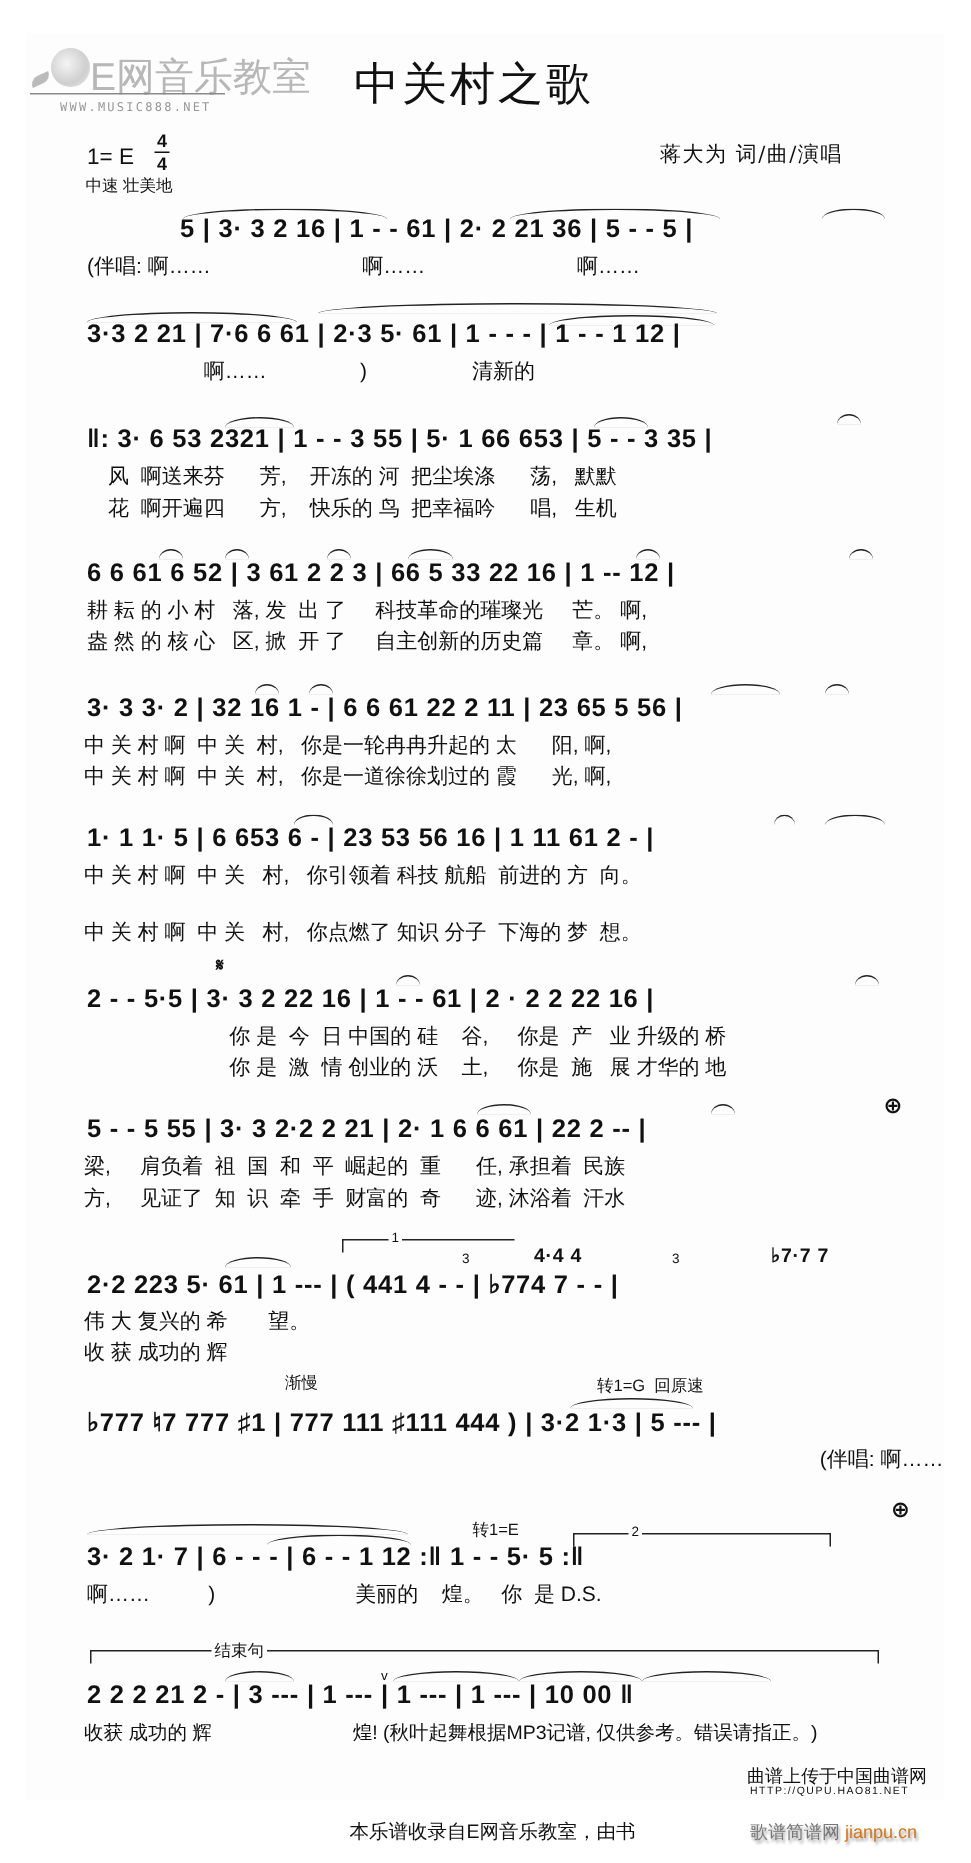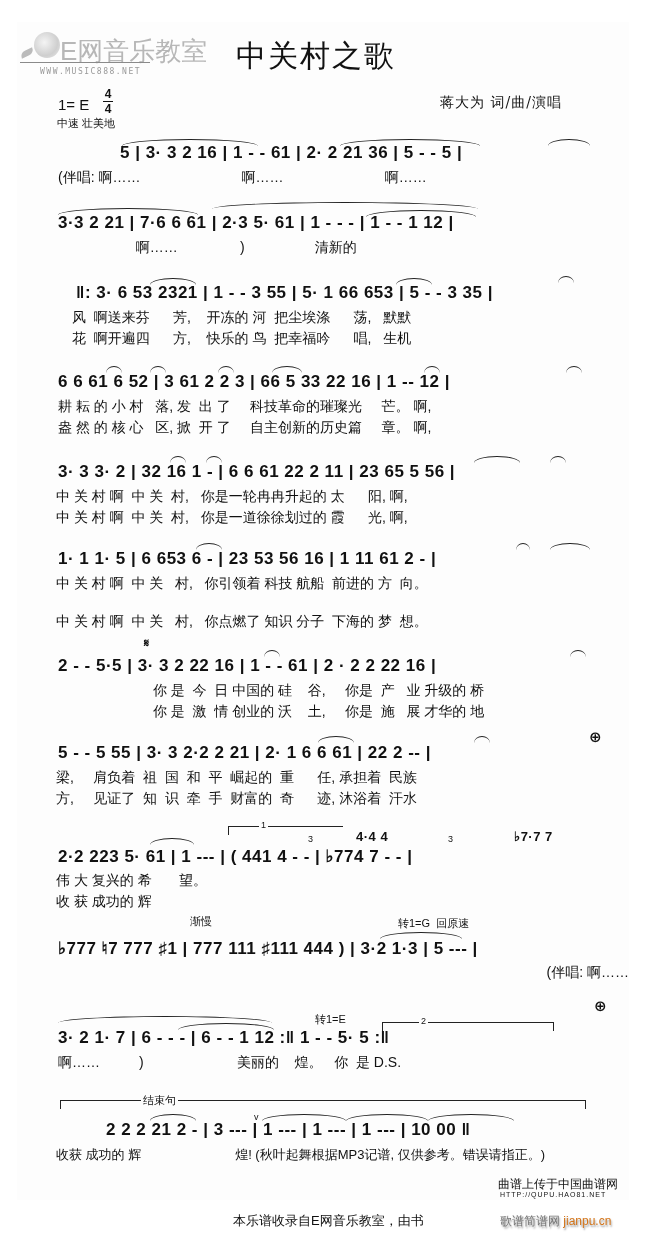--- a/index.html
+++ b/index.html
@@ -62,21 +62,21 @@
 
 <div class="slur" style="left:58px;top:208px;width:140px;"></div>
 <div class="slur" style="left:212px;top:202px;width:266px;"></div>
 <div class="slur" style="left:366px;top:210px;width:110px;"></div>
 <div class="notes" style="left:58px;top:213px;">3·3 2 21 | 7·6 6 61 | 2·3 5· 61 | 1 - - - | 1 - - 1 12 |</div>
 <div class="lyric" style="left:58px;top:239px;">                    啊……                )                  清新的</div>
 
 <div class="slur" style="left:150px;top:278px;width:46px;"></div>
 <div class="slur" style="left:396px;top:278px;width:36px;"></div>
 <div class="slur" style="left:558px;top:276px;width:16px;"></div>
-<div class="notes" style="left:58px;top:283px;margin-left:18px;">‖: 3· 6 53 2321 | 1 - - 3 55 | 5· 1 66 653 | 5 - - 3 35 |</div>
+<div class="notes" style="left:58px;top:283px;">‖: 3· 6 53 2321 | 1 - - 3 55 | 5· 1 66 653 | 5 - - 3 35 |</div>
 <div class="lyric" style="left:72px;top:309px;">风  啊送来芬      芳,    开冻的 河  把尘埃涤      荡,   默默</div>
 <div class="lyric" style="left:72px;top:330px;">花  啊开遍四      方,    快乐的 鸟  把幸福吟      唱,   生机</div>
 
 <div class="slur" style="left:106px;top:366px;width:16px;"></div>
 <div class="slur" style="left:150px;top:366px;width:16px;"></div>
 <div class="slur" style="left:218px;top:366px;width:16px;"></div>
 <div class="slur" style="left:272px;top:366px;width:30px;"></div>
 <div class="slur" style="left:424px;top:366px;width:16px;"></div>
 <div class="slur" style="left:566px;top:366px;width:16px;"></div>
 <div class="notes" style="left:58px;top:372px;">6 6 61 6 52 | 3 61 2 2 3 | 66 5 33 22 16 | 1 -- 12 |</div>
@@ -141,19 +141,19 @@
 <div class="lyric" style="left:58px;top:1054px;">啊……          )                        美丽的    煌。   你  是 D.S.</div>
 
 <div class="bracket r" style="left:60px;top:1100px;width:524px;">
     <span class="blabel" style="left:80px;font-size:11px;top:-8px;">结束句</span>
   </div>
 <div class="small" style="left:254px;top:1112px;font-size:9px;">v</div>
 <div class="slur" style="left:150px;top:1114px;width:46px;"></div>
 <div class="slur" style="left:262px;top:1114px;width:84px;"></div>
 <div class="slur" style="left:346px;top:1114px;width:82px;"></div>
 <div class="slur" style="left:428px;top:1114px;width:86px;"></div>
-<div class="notes" style="left:58px;top:1120px;margin-left:48px;">2 2 2 21 2 - | 3 --- | 1 --- | 1 --- | 1 --- | 10 00 ‖</div>
+<div class="notes" style="left:58px;top:1120px;">2 2 2 21 2 - | 3 --- | 1 --- | 1 --- | 1 --- | 10 00 ‖</div>
 <div class="lyric" style="left:56px;top:1146px;font-size:13px;">收获 成功的 辉                          煌! (秋叶起舞根据MP3记谱, 仅供参考。错误请指正。)</div>
 
 <div class="footer-note">本乐谱收录自E网音乐教室，由书</div>
 <div class="wm1">曲谱上传于中国曲谱网</div>
 <div class="wm1u">HTTP://QUPU.HAO81.NET</div>
 <div class="wm2"><span style="color:#777">歌谱简谱网 </span><span>jianpu.cn</span></div>
 
 </body></html>

